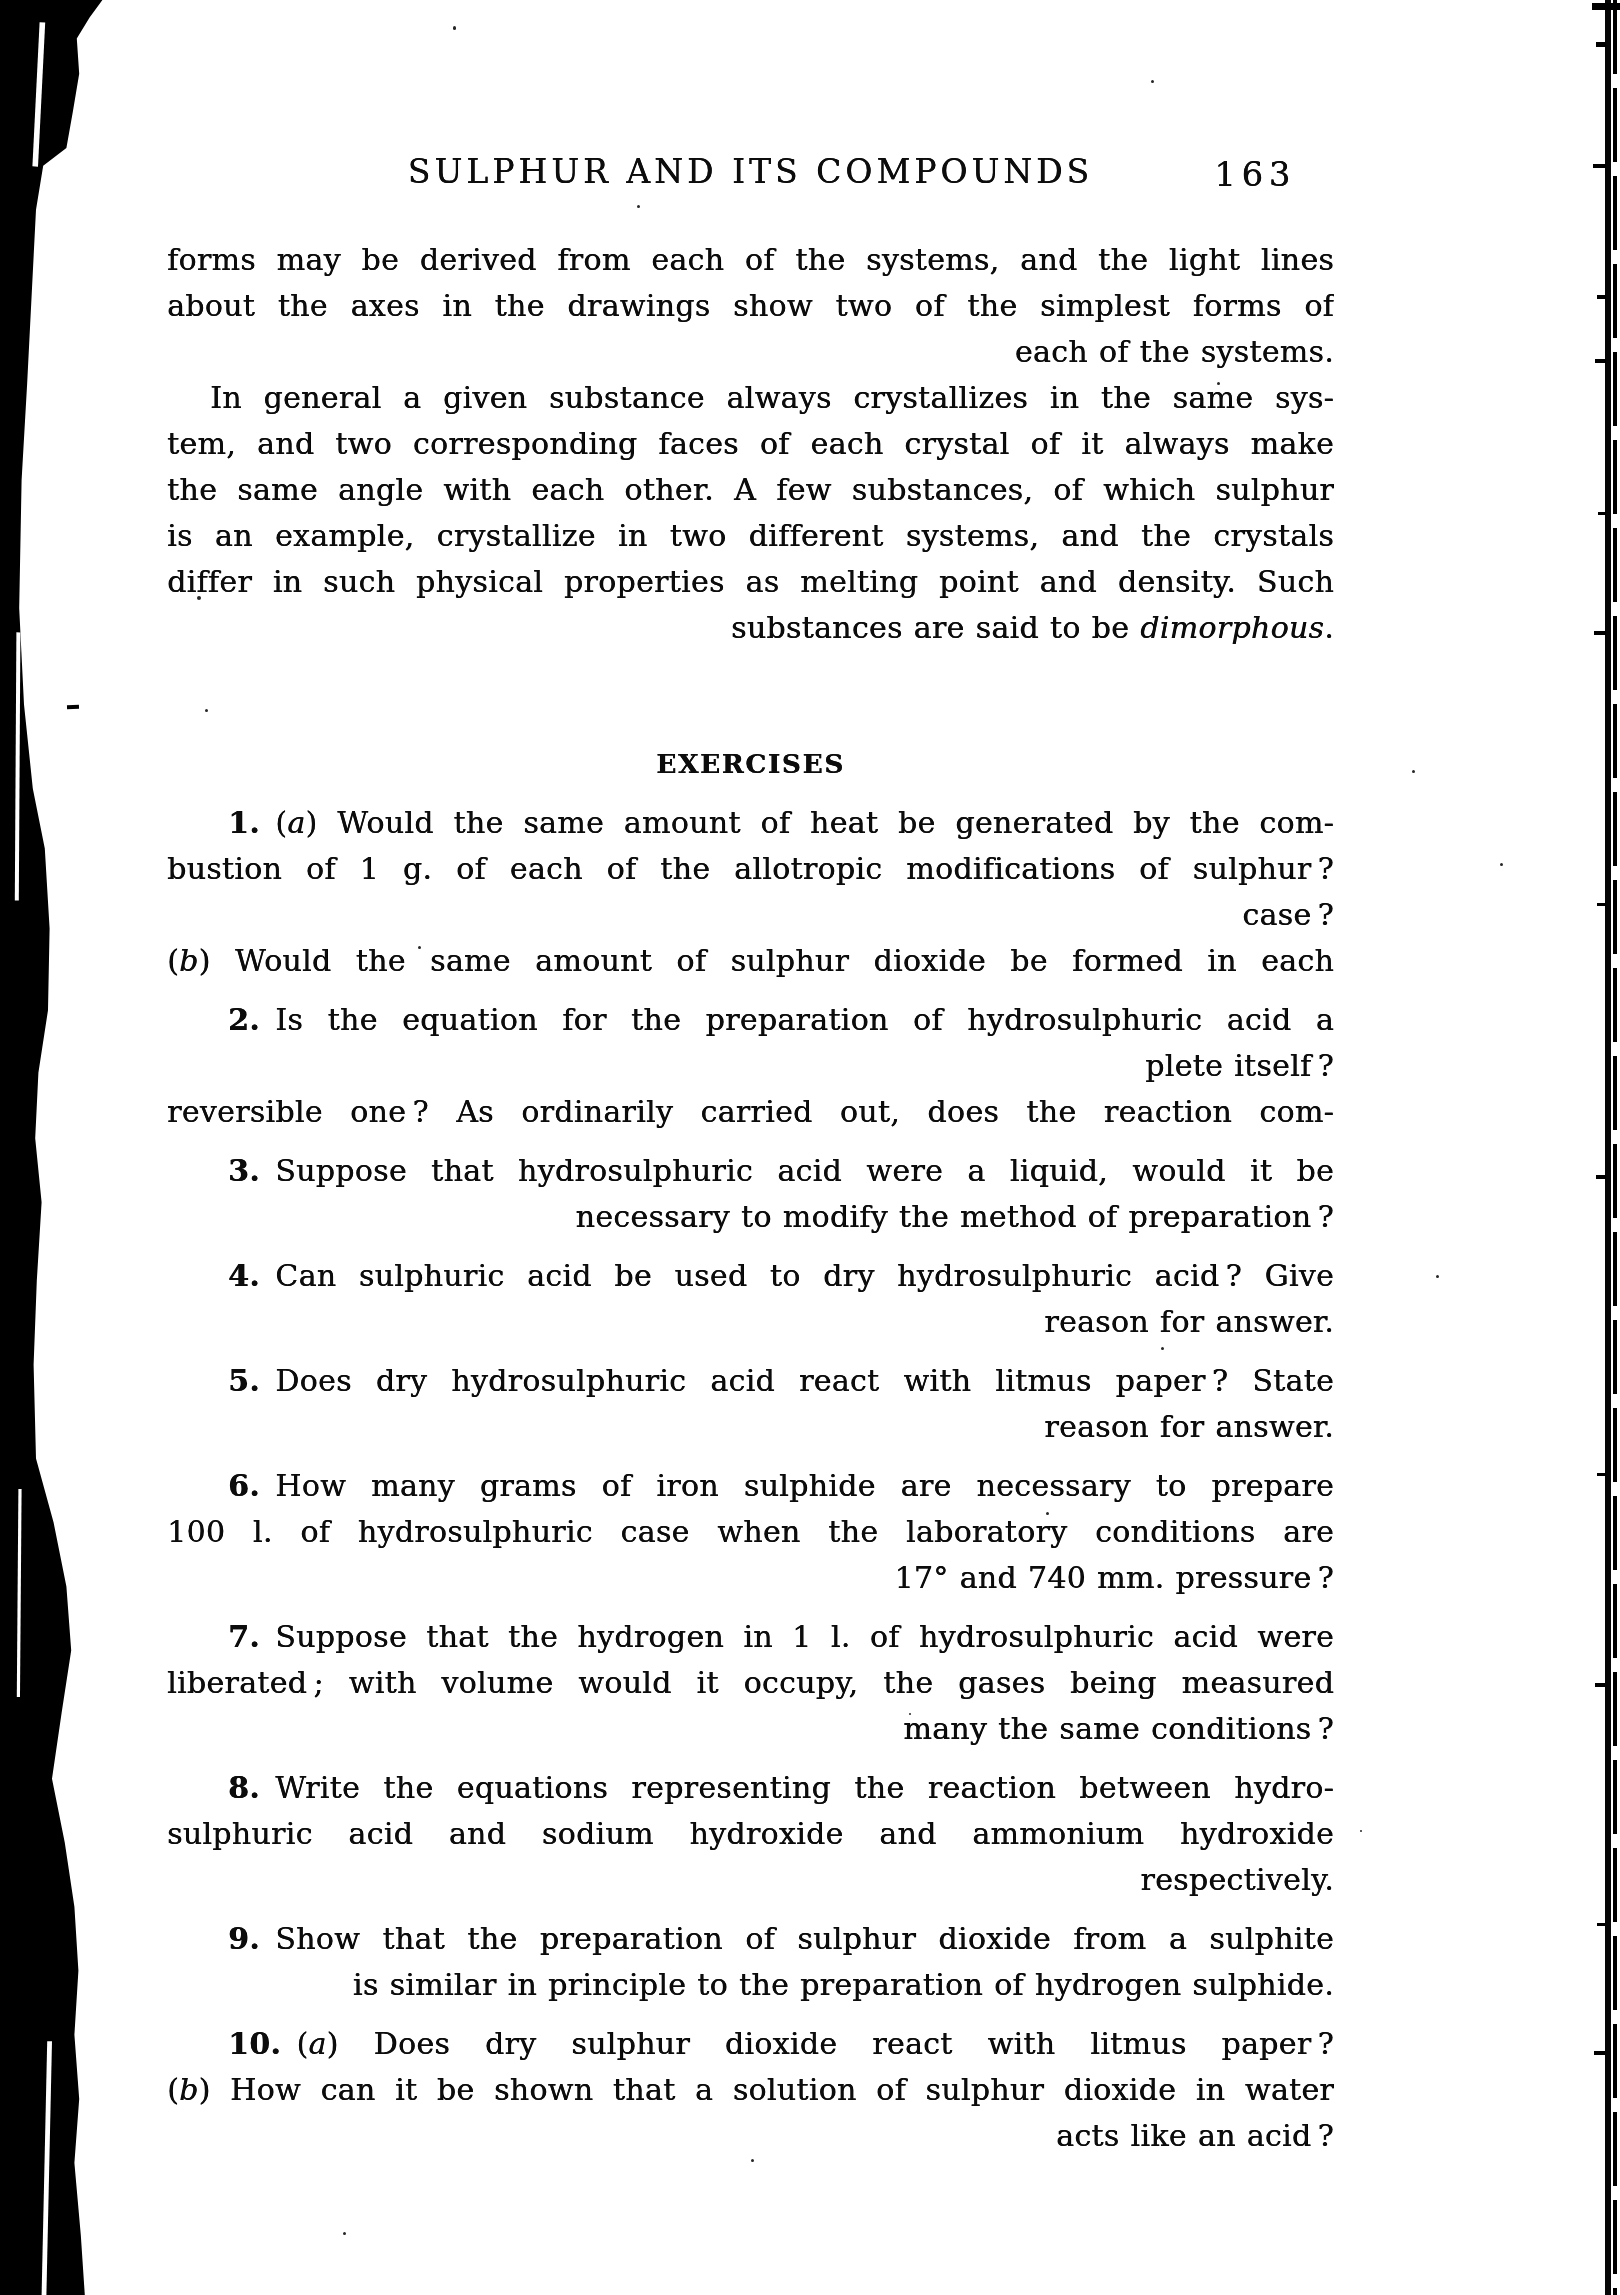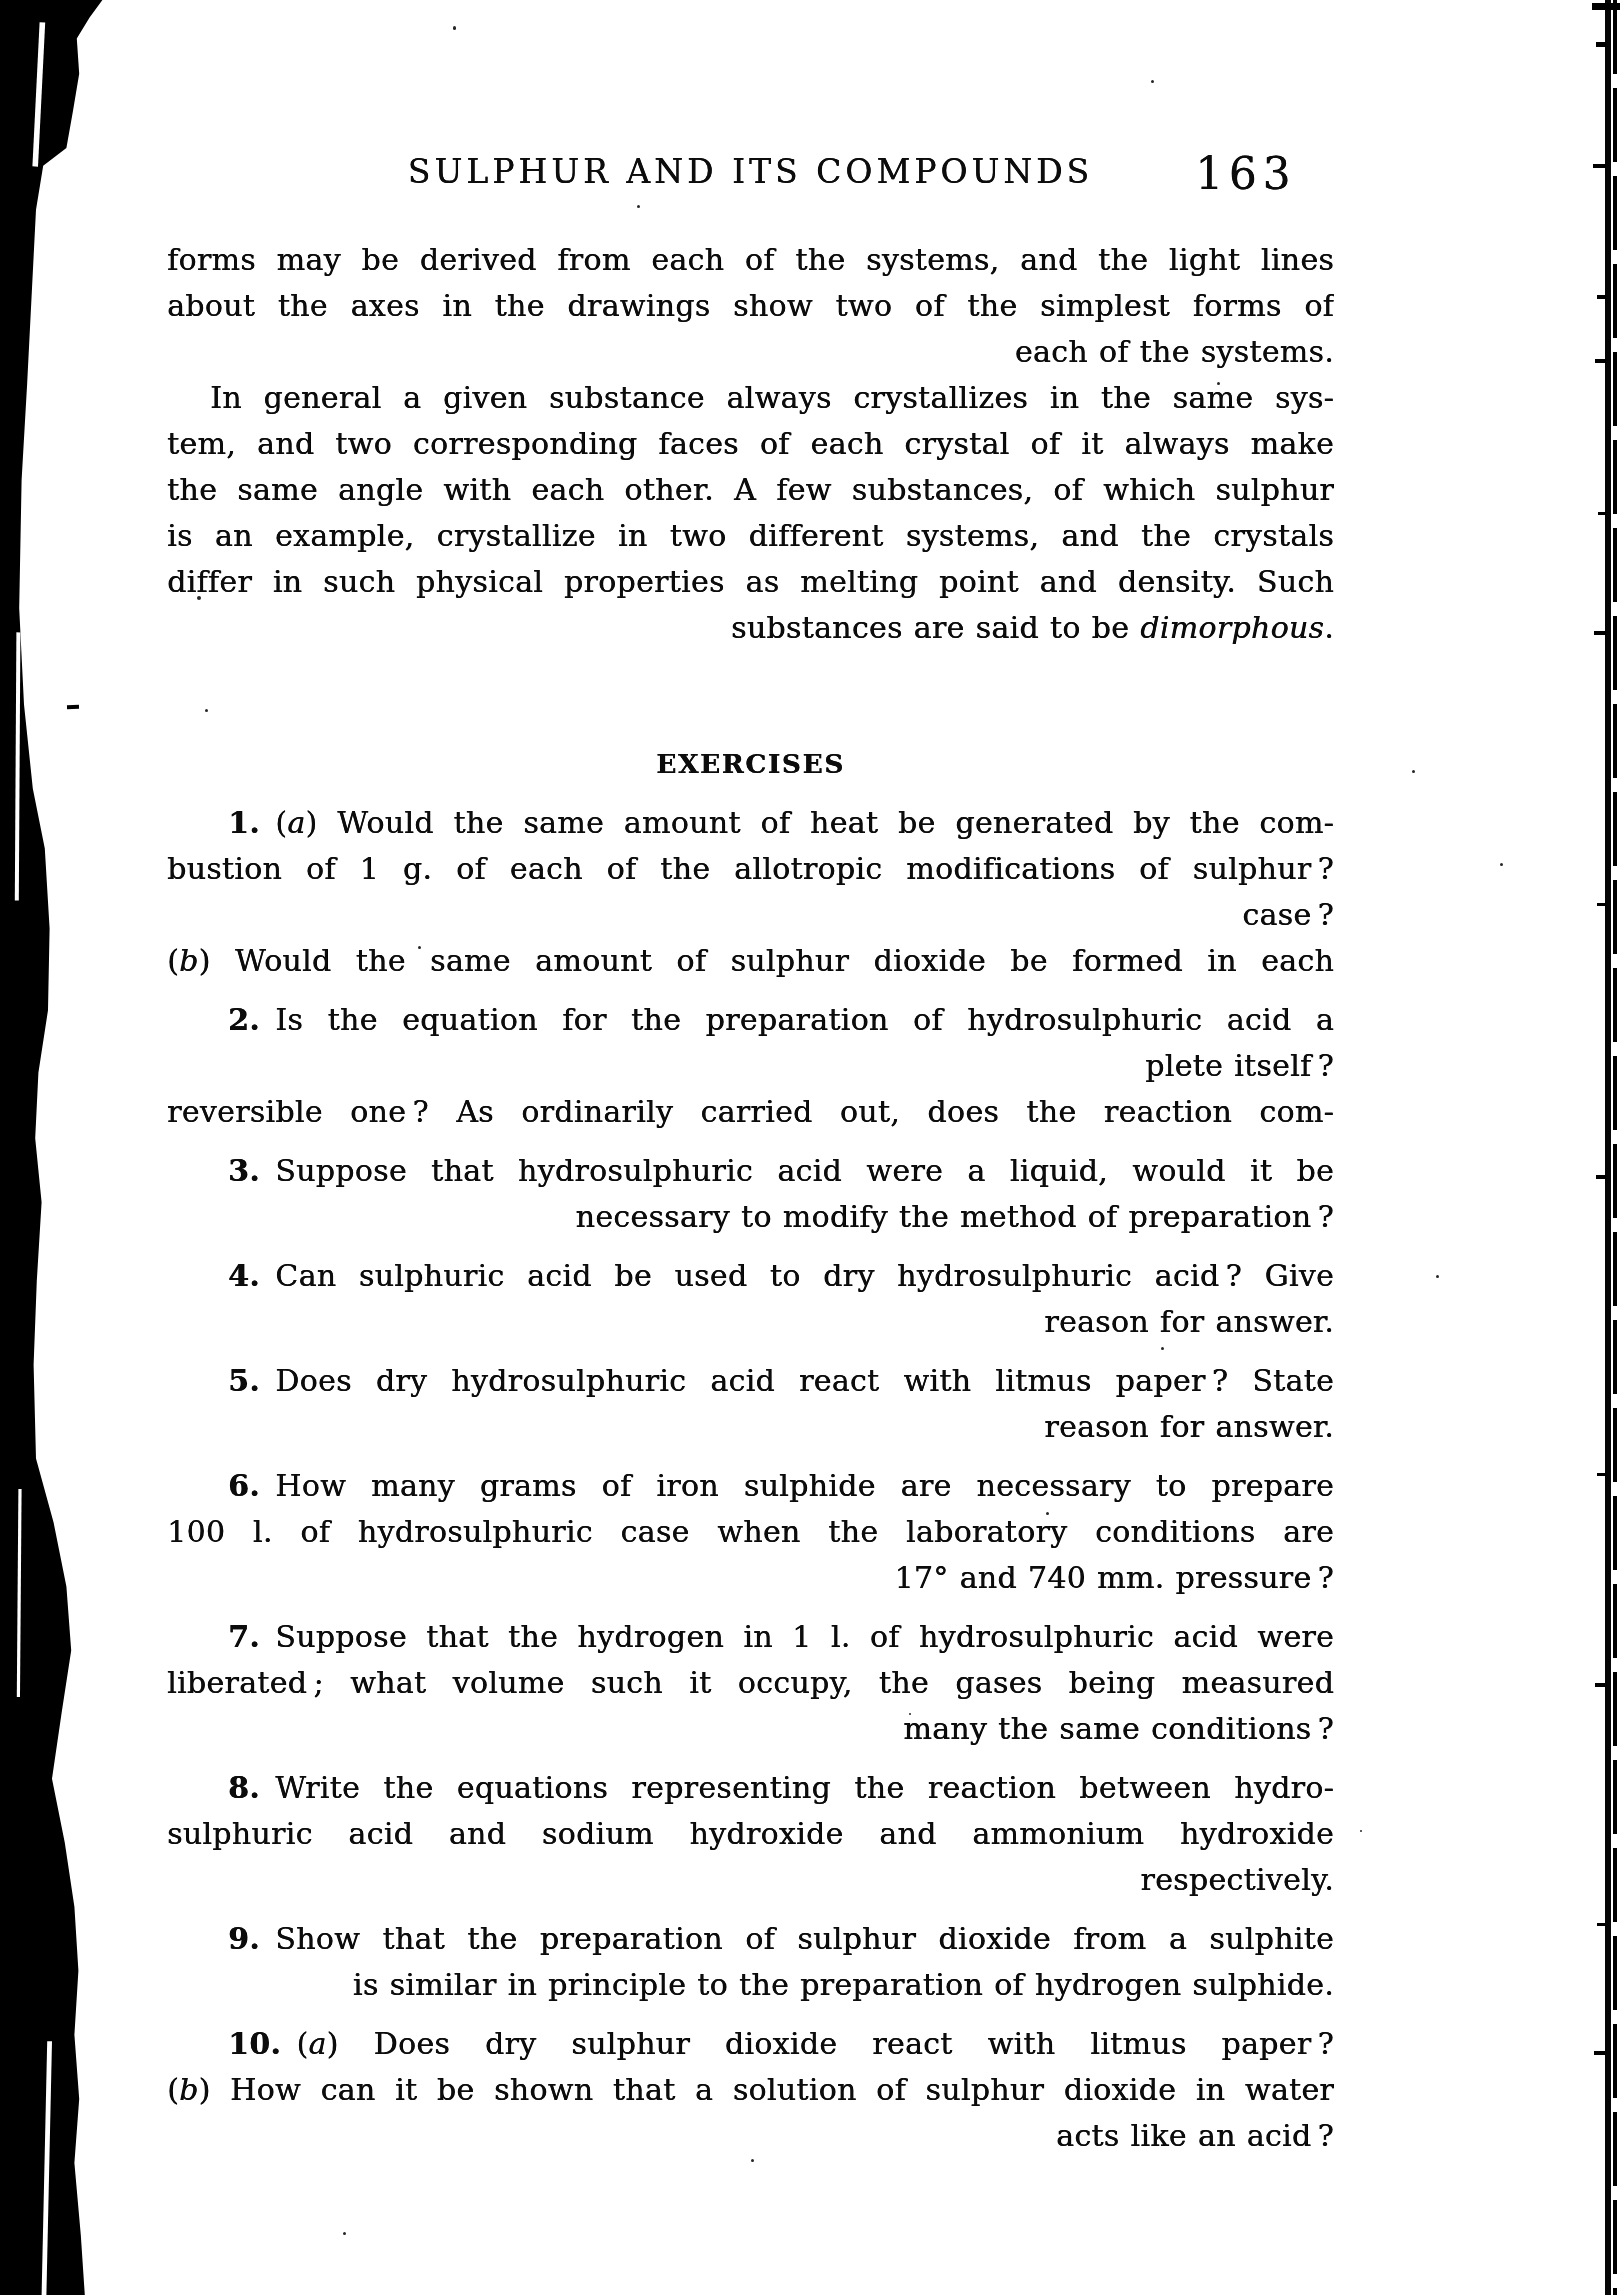--- a/index.html
+++ b/index.html
@@ -13,21 +13,21 @@
   }
   
   .header{
     position:absolute;left:167px;top:149px;width:1167px;height:48px;
     text-align:center;font-size:33px;line-height:46px;
     letter-spacing:4px;white-space:nowrap;
     text-shadow:0.3px 0 0 #000;
   }
   .pagenum{
     position:absolute;right:38px;top:1.6px;
-    letter-spacing:5.6px;font-size:44px;
+    letter-spacing:5.6px;font-size:34px;
   }
   
   .content{
     position:absolute;left:167px;top:237px;width:1167px;
     font-size:30px;line-height:46px;
     letter-spacing:0.3px;word-spacing:1.2px;
     text-align:justify;
     text-shadow:0.4px 0 0 #000;
   }
   .line{height:46px;overflow:hidden;text-align:justify;}
@@ -115,21 +115,21 @@
           <div class="line"><b>5.</b> Does dry hydrosulphuric acid react with litmus paper ?  State</div>
           <div class="line last">reason for answer.</div>
         </div>
         <div class="ex">
           <div class="line"><b>6.</b> How many grams of iron sulphide are necessary to prepare</div>
           <div class="line">100 l. of hydrosulphuric case when the laboratory conditions are</div>
           <div class="line last">17° and 740 mm. pressure ?</div>
         </div>
         <div class="ex">
           <div class="line"><b>7.</b> Suppose that the hydrogen in 1 l. of hydrosulphuric acid were</div>
-          <div class="line">liberated ; what volume such it occupy, the gases being measured</div>
+          <div class="line">liberated ; with volume would it occupy, the gases being measured</div>
           <div class="line last">many the same conditions ?</div>
         </div>
         <div class="ex">
           <div class="line"><b>8.</b> Write the equations representing the reaction between hydro-</div>
           <div class="line">sulphuric acid and sodium hydroxide and ammonium hydroxide</div>
           <div class="line last">respectively.</div>
         </div>
         <div class="ex">
           <div class="line"><b>9.</b> Show that the preparation of sulphur dioxide from a sulphite</div>
           <div class="line last">is similar in principle to the preparation of hydrogen sulphide.</div>

